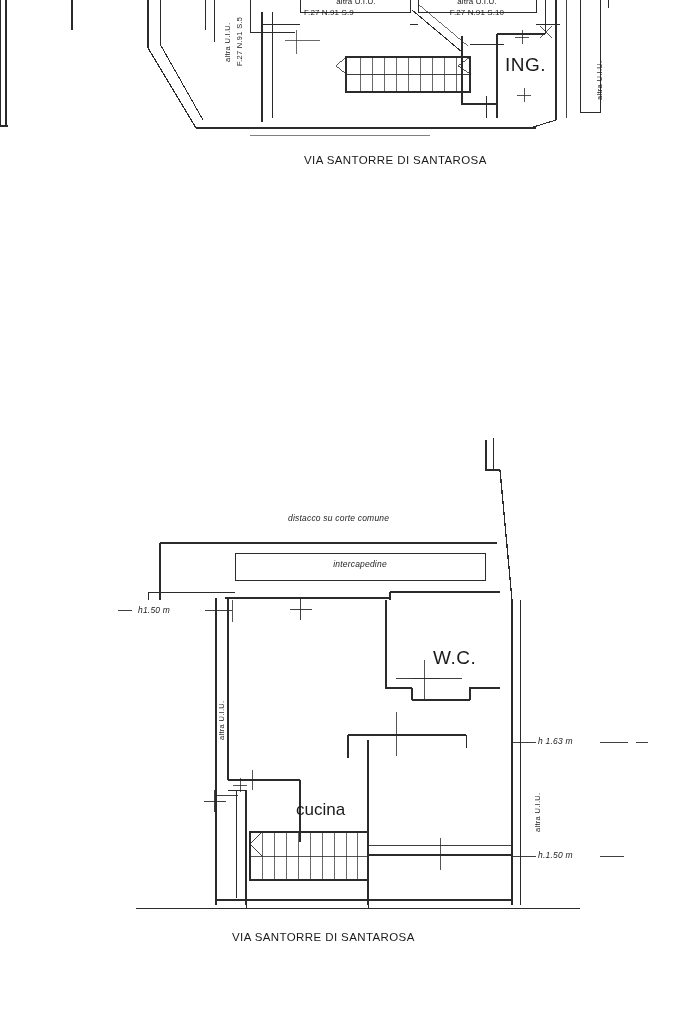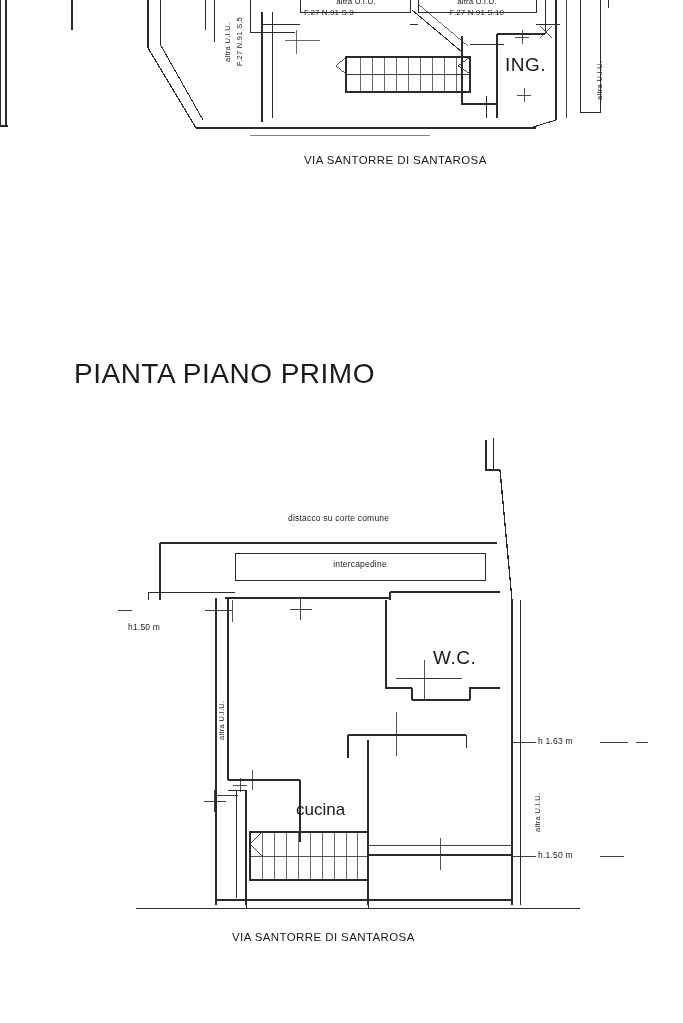--- a/index.html
+++ b/index.html
@@ -49,20 +49,21 @@
     font-size: 17px;
   }
   .street {
     font-size: 11.5px;
     letter-spacing: 0.4px;
   }
   .tiny2 {
     font-size: 8.5px;
     letter-spacing: 0.2px;
     color: #242424;
+    font-style: italic;
   }
   .vert {
     transform-origin: 0 0;
     transform: rotate(-90deg);
     font-size: 7.5px;
     letter-spacing: 0.3px;
     color: #242424;
   }
   .cad-small {
     font-size: 8px;
@@ -218,27 +219,26 @@
 
   <div class="lbl vert" style="left:224px; top:62px;">altra U.I.U.</div>
   <div class="lbl vert" style="left:236px; top:66px;">F.27 N.91 S.5</div>
 
   <div class="lbl vert" style="left:596px; top:100px;">altra U.I.U.</div>
 
   <div class="lbl room-big" style="left:497px; top:55px;">ING.</div>
 
   <div class="lbl street" style="left:304px; top:155px;">VIA SANTORRE DI SANTAROSA</div>
 
-  <div class="lbl title-main" style="left:74px; top:360px;">PIANTA PIANO PRIMO</div>
 
   <div class="lbl tiny2" style="left:288px; top:514px;">distacco su corte comune</div>
 
   <div class="lbl tiny2" style="left:236px; top:560px; width:248px; text-align:center;">intercapedine</div>
 
-  <div class="lbl tiny2" style="left:128px; top:606px;margin-top:17px;">h1.50 m</div>
+  <div class="lbl tiny2" style="left:138px; top:606px;">h1.50 m</div>
 
   <div class="lbl tiny2" style="left:538px; top:737px;">h 1.63 m</div>
 
   <div class="lbl tiny2" style="left:538px; top:851px;">h.1.50 m</div>
 
   <div class="lbl vert" style="left:218px; top:740px;">altra U.I.U.</div>
 
   <div class="lbl vert" style="left:534px; top:832px;">altra U.I.U.</div>
 
   <div class="lbl room-big" style="left:425px; top:648px;">W.C.</div>

